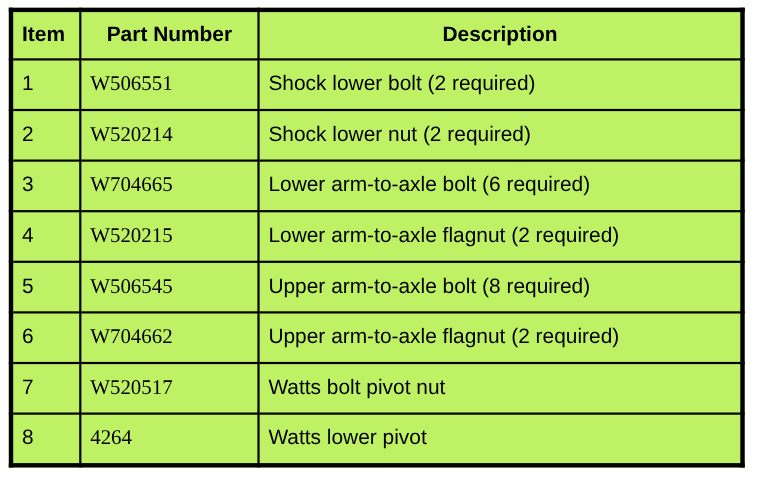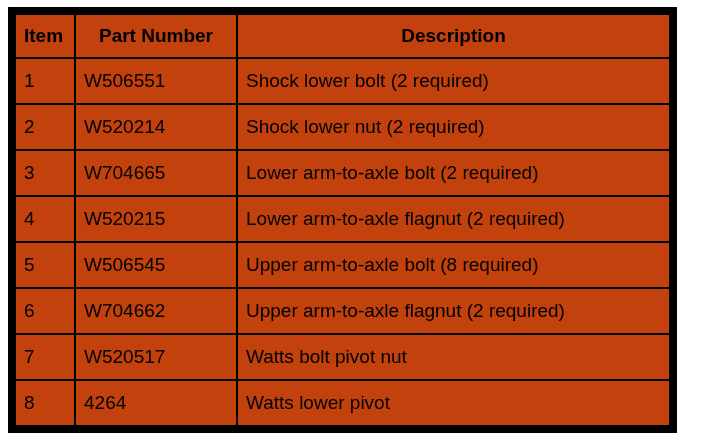--- a/index.html
+++ b/index.html
@@ -22,22 +22,22 @@
     background: #ffffff;
   }
 
   
   .parts-table {
     position: absolute;
     left: 8px;
     top: 7px;
     width: 669px;
     border-collapse: collapse;
-    border: 8px solid #000000;
-    background: #c2410c;
+    border: 4px solid #000000;
+    background: #bef264;
     table-layout: fixed;
   }
 
   .parts-table td,
   .parts-table th {
     border: 2px solid #000000;
     height: 44px;
     padding: 0 8px;
     font-size: 19px;
     line-height: 20px;
@@ -60,21 +60,21 @@
   th.h-item { text-align: left; }
   th.h-part { text-align: center; }
   th.h-desc { text-align: center; }
 
   
   .parts-table tbody td {
     font-weight: normal;
     text-align: left;
   }
   td.c-item { text-align: left; }
-  td.c-part { text-align: left; }
+  td.c-part { text-align: left; font-family: Liberation Serif, serif; }
   td.c-desc { text-align: left; }
 </style>
 </head>
 <body>
 
 <div class="page">
 
   <table class="parts-table">
     <colgroup>
       <col class="col-item">
@@ -95,21 +95,21 @@
         <td class="c-desc">Shock lower bolt (2 required)</td>
       </tr>
       <tr>
         <td class="c-item">2</td>
         <td class="c-part">W520214</td>
         <td class="c-desc">Shock lower nut (2 required)</td>
       </tr>
       <tr>
         <td class="c-item">3</td>
         <td class="c-part">W704665</td>
-        <td class="c-desc">Lower arm-to-axle bolt (2 required)</td>
+        <td class="c-desc">Lower arm-to-axle bolt (6 required)</td>
       </tr>
       <tr>
         <td class="c-item">4</td>
         <td class="c-part">W520215</td>
         <td class="c-desc">Lower arm-to-axle flagnut (2 required)</td>
       </tr>
       <tr>
         <td class="c-item">5</td>
         <td class="c-part">W506545</td>
         <td class="c-desc">Upper arm-to-axle bolt (8 required)</td>

